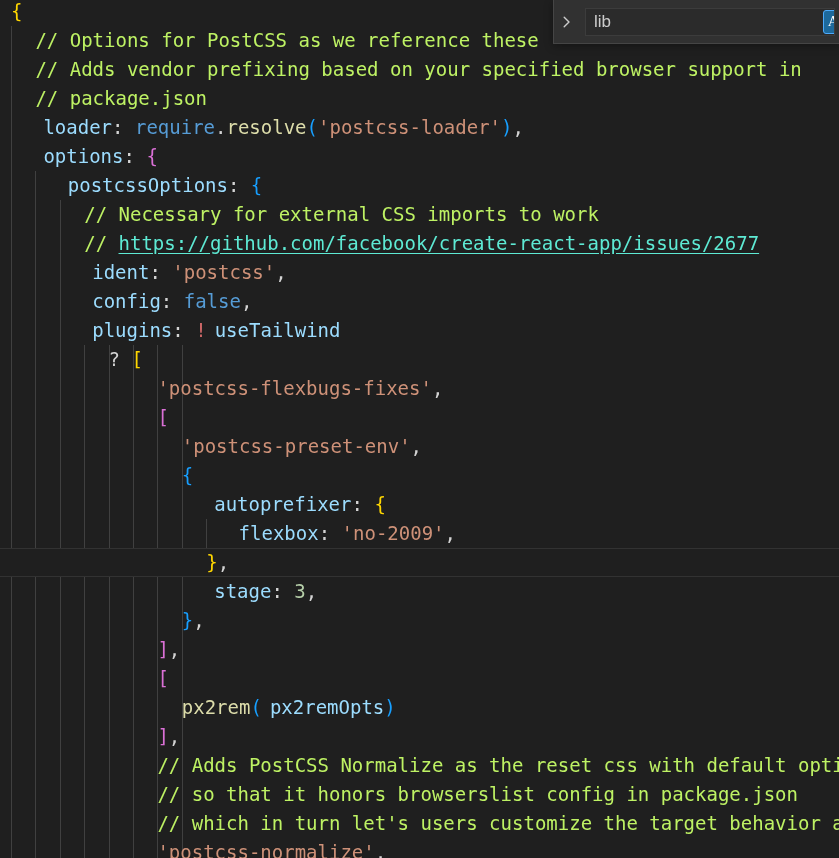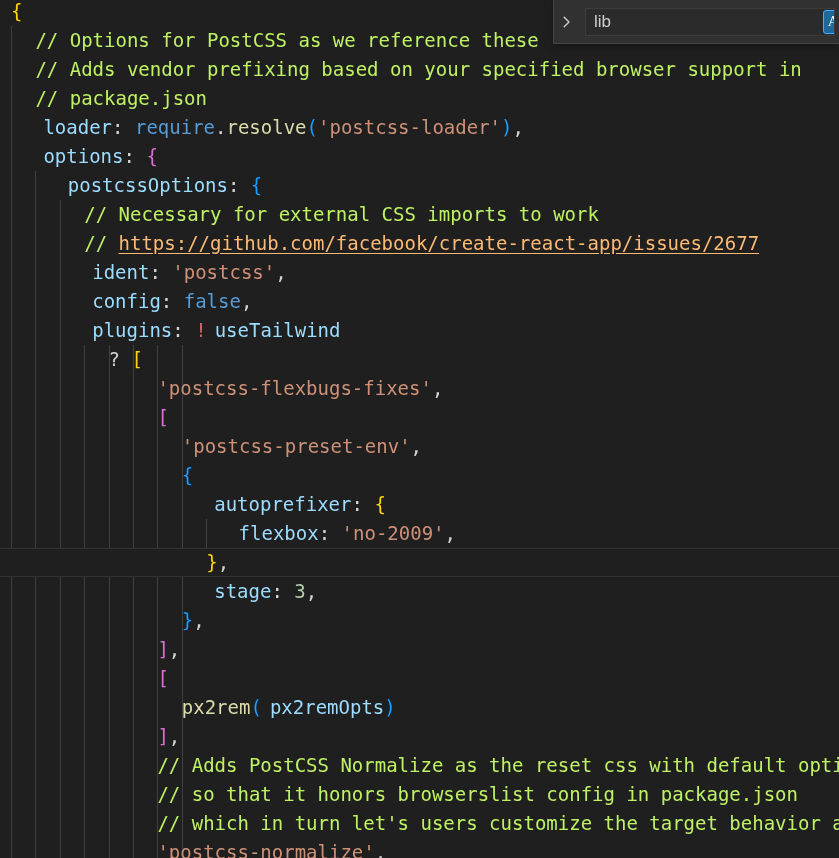--- a/index.html
+++ b/index.html
@@ -59,21 +59,21 @@
     height: 29px;
     line-height: 29px;
     font-size: 19px;
     letter-spacing: 0px;
     white-space: pre;
     color: #d4d4d4;
   }
 
   
   .t-comment  { color: #bef264; }
-  .t-link     { color: #fdba74; text-decoration: underline; text-underline-offset: 3px; cursor: pointer; }
+  .t-link     { color: #5eead4; text-decoration: underline; text-underline-offset: 3px; cursor: pointer; }
   .t-key      { color: #9cdcfe; margin-left: 8px; }
   .t-func     { color: #dcdcaa; }
   .t-string   { color: #ce9178; }
   .t-kw       { color: #569cd6; }
   .t-num      { color: #b5cea8; }
   .t-punct    { color: #d4d4d4; }
   .t-not      { color: #d16969; }
   .b-yellow   { color: #ffd700; }
   .b-magenta  { color: #da70d6; }
   .b-blue     { color: #179fff; }

